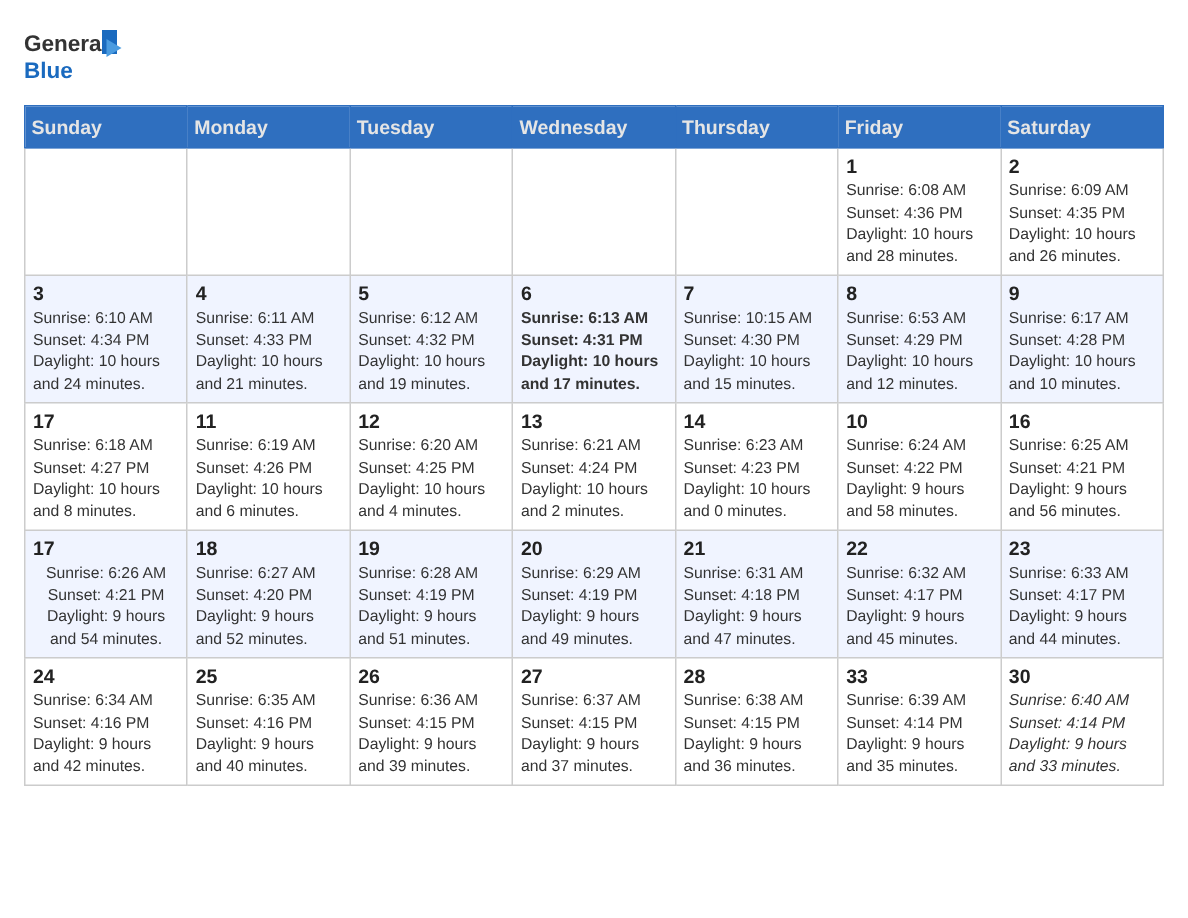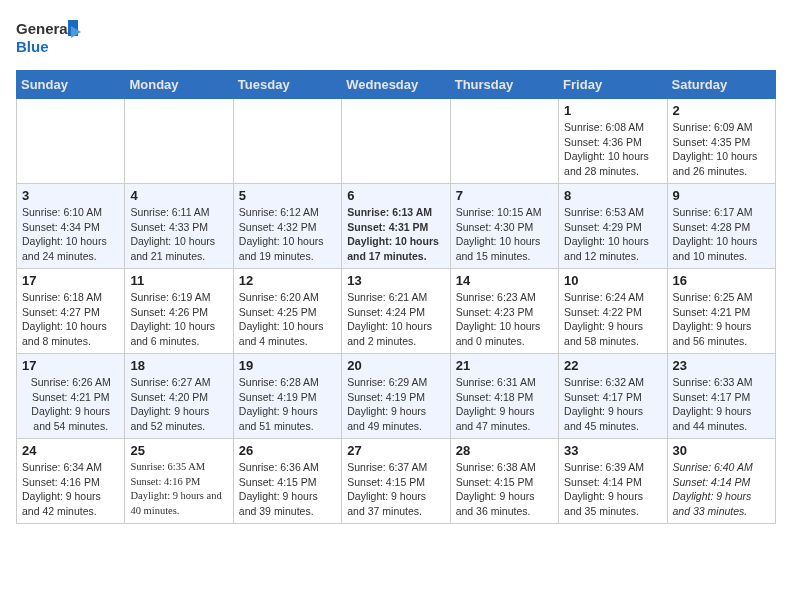--- a/index.html
+++ b/index.html
@@ -260,21 +260,21 @@
       </tr>
       <tr>
         <td>
           <span class="day-number">24</span>
           <div class="day-info" style="white-space: pre-line;">Sunrise: 6:34 AM
 Sunset: 4:16 PM
 Daylight: 9 hours and 42 minutes.</div>
         </td>
         <td>
           <span class="day-number">25</span>
-          <div class="day-info" style="white-space: pre-line; font-family: Liberation Serif, serif;">Sunrise: 6:35 AM
+          <div class="day-info" style="white-space: pre-line;">Sunrise: 6:35 AM
 Sunset: 4:16 PM
 Daylight: 9 hours and 40 minutes.</div>
         </td>
         <td>
           <span class="day-number">26</span>
           <div class="day-info" style="white-space: pre-line;">Sunrise: 6:36 AM
 Sunset: 4:15 PM
 Daylight: 9 hours and 39 minutes.</div>
         </td>
         <td>

